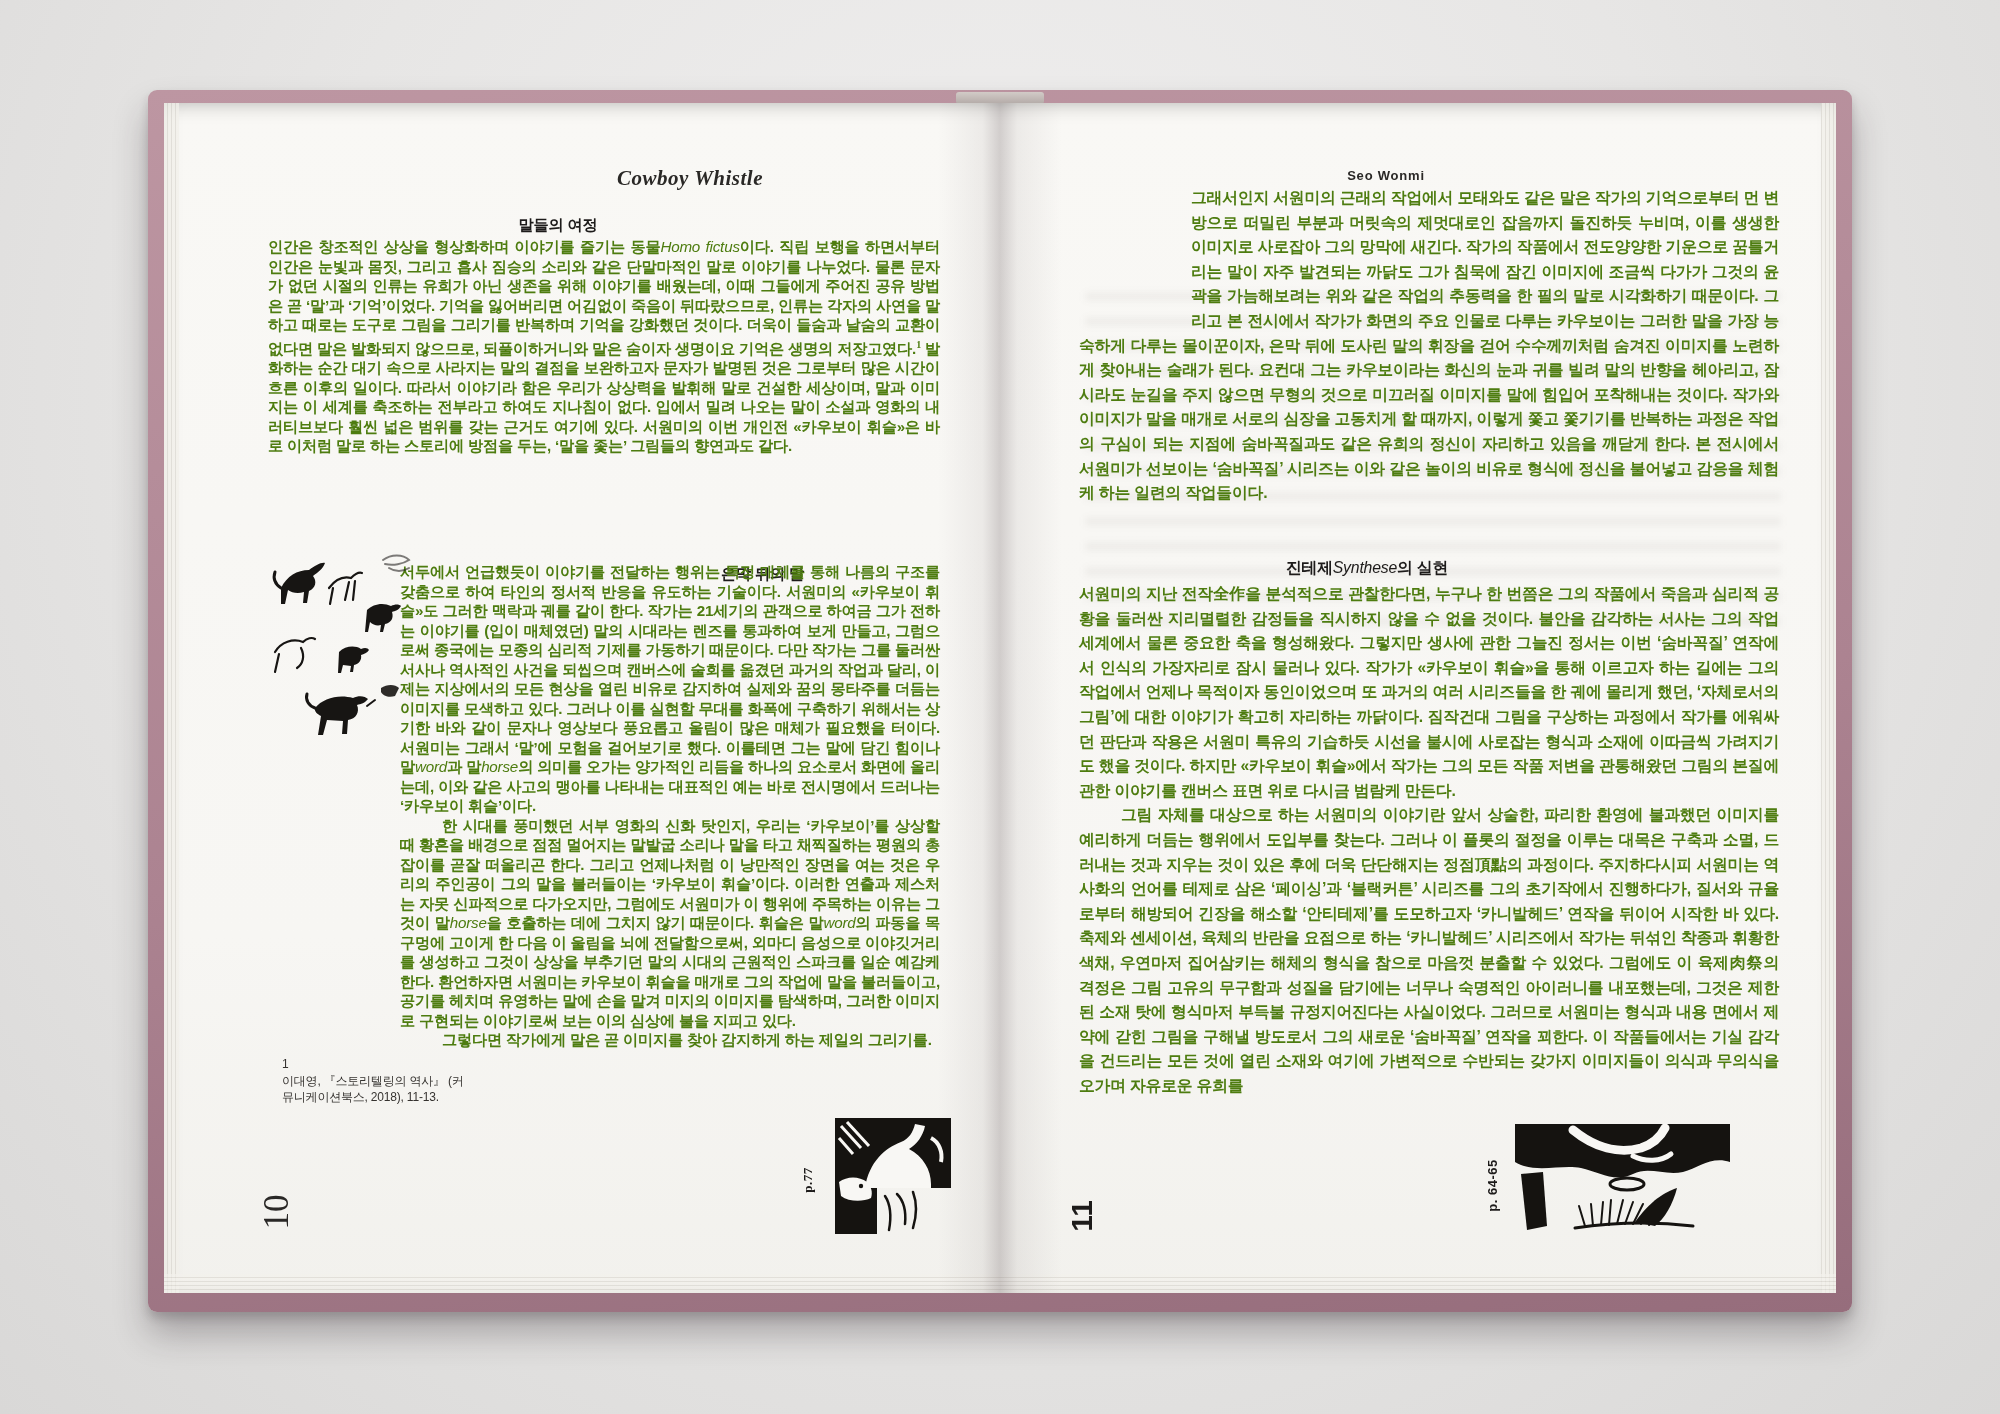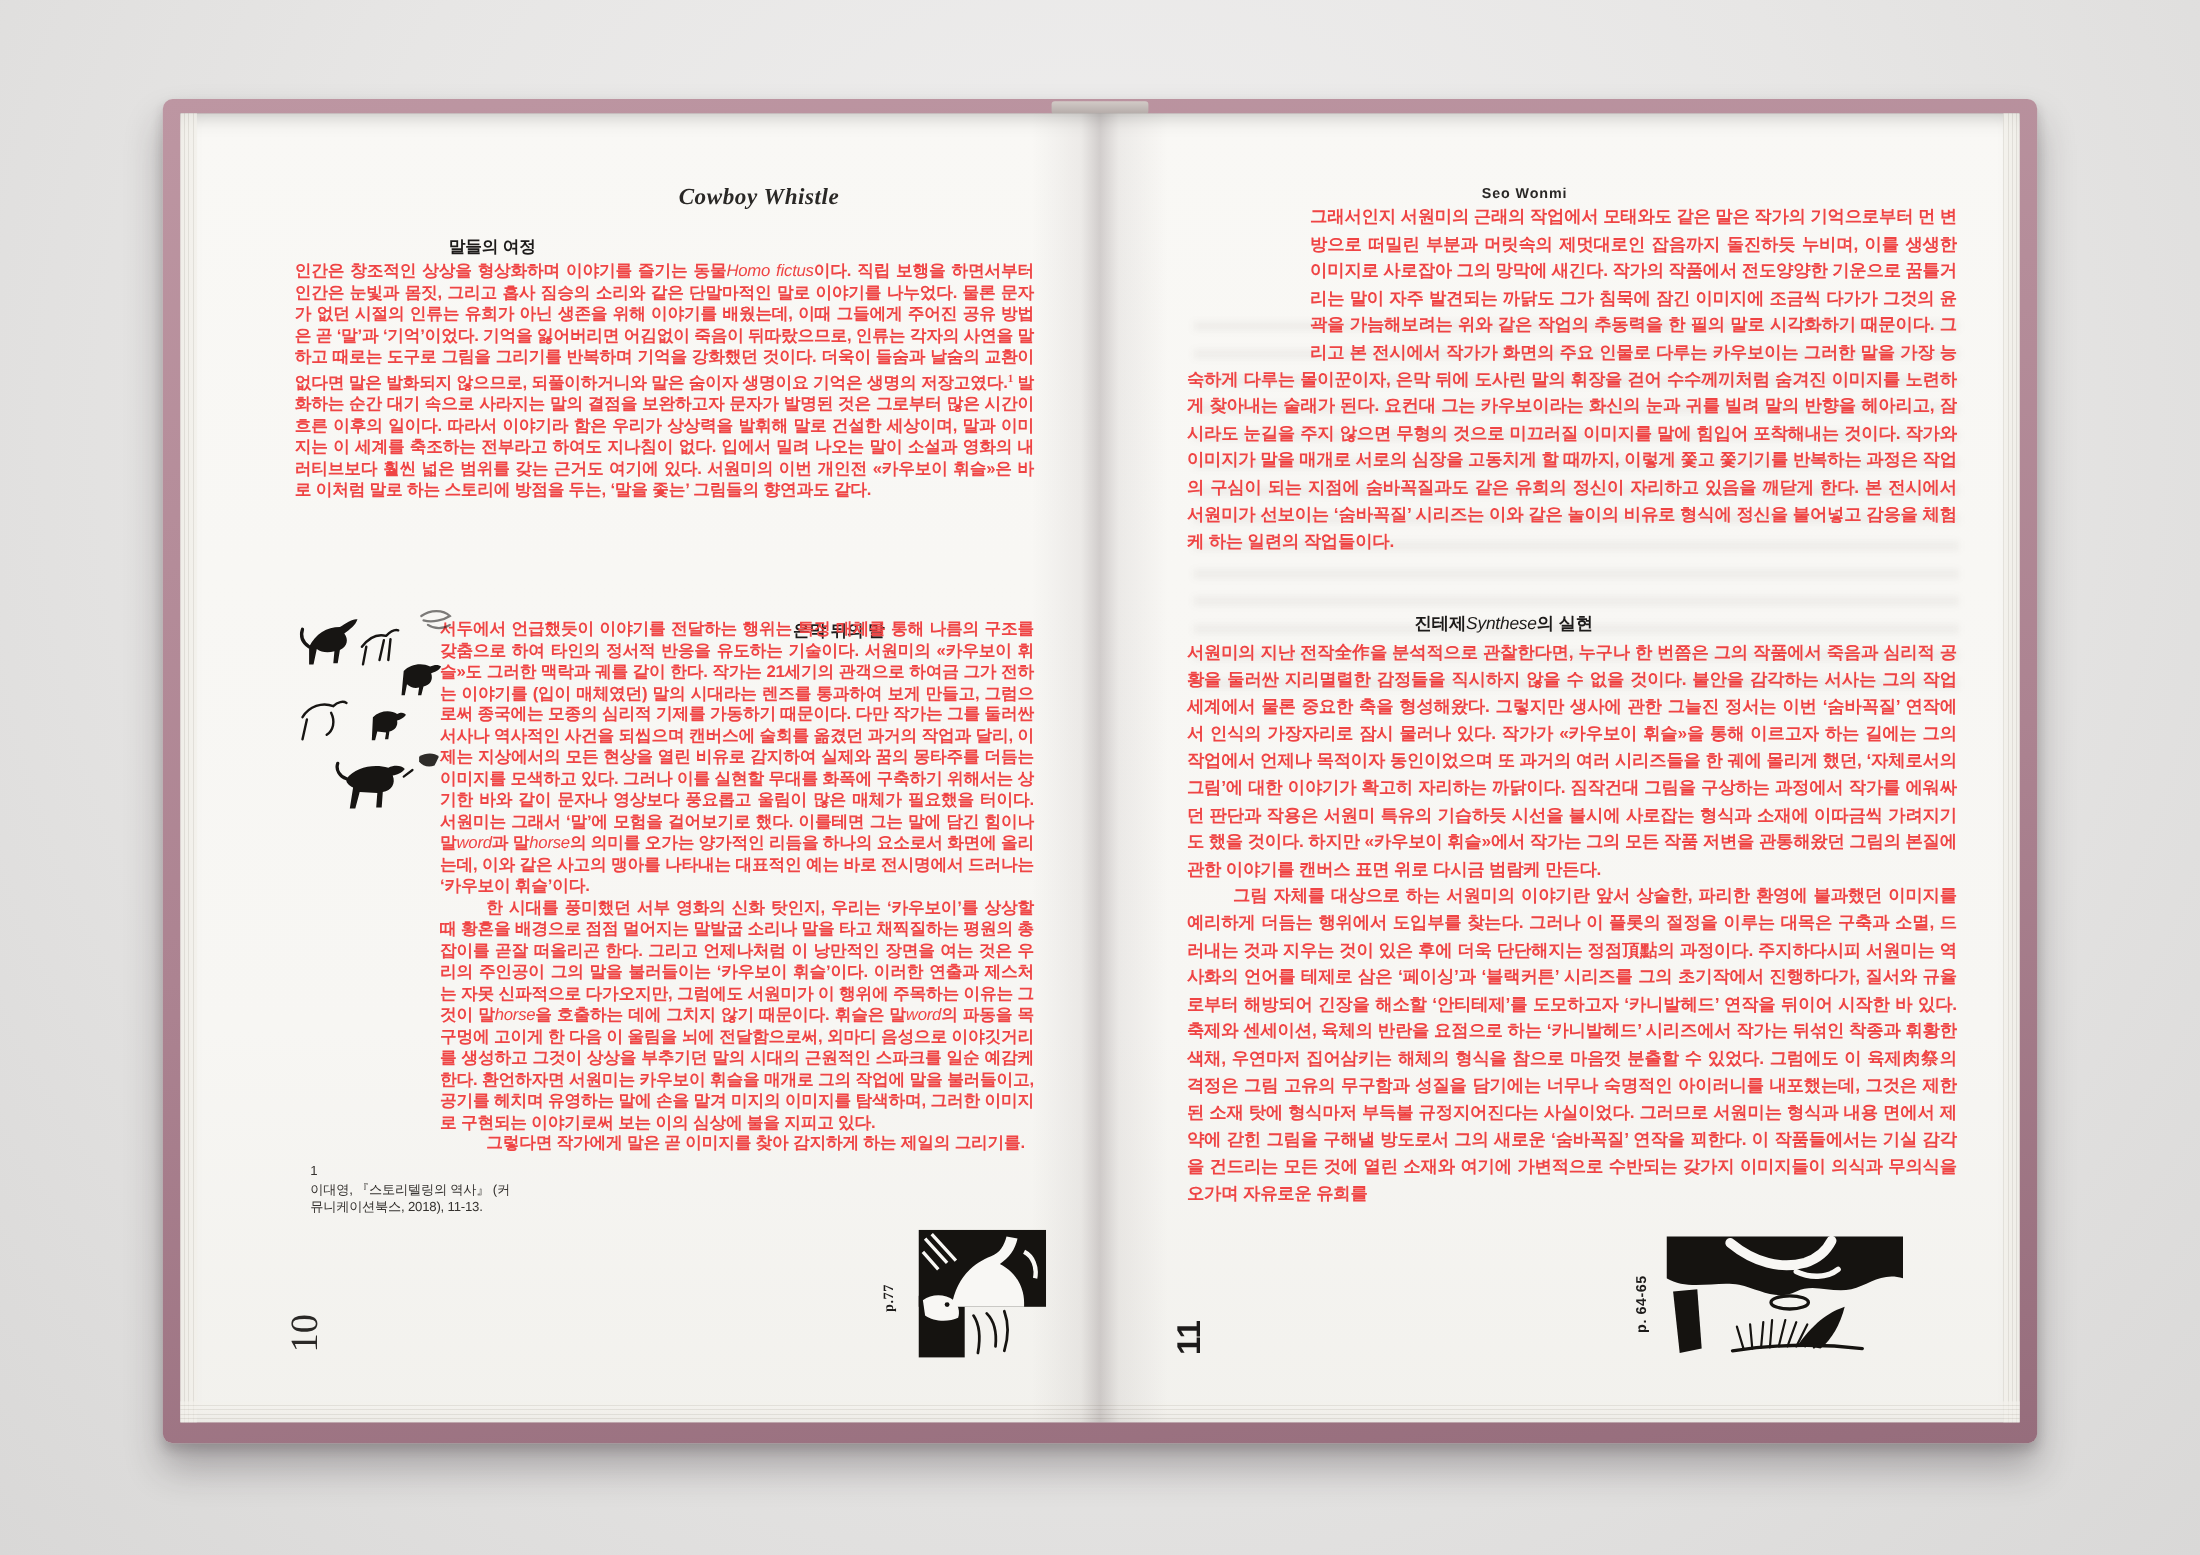--- a/index.html
+++ b/index.html
@@ -40,21 +40,21 @@
     background:linear-gradient(90deg,rgba(70,55,60,0) 0%,rgba(70,55,60,.07) 36%,
       rgba(70,55,60,.22) 50%,rgba(70,55,60,.07) 64%,rgba(70,55,60,0) 100%);
   }
   .ghost{
     position:absolute;left:1085px;top:292px;width:696px;height:348px;
     background:repeating-linear-gradient(180deg,rgba(85,75,70,.055) 0 9px,rgba(0,0,0,0) 9px 25px);
     filter:blur(3px);
   }
 
   
-  .kr{font-family:"Liberation Sans", sans-serif;font-weight:600;color:#ef4444;
+  .kr{font-family:"Liberation Sans", sans-serif;font-weight:600;color:#4d7c0f;
       text-align:justify;letter-spacing:-0.2px;}
   .left-body{font-size:15.2px;line-height:19.5px;}
   .right-body{font-size:15.8px;line-height:24.6px;}
   .lat{font-family:Liberation Sans, sans-serif;font-style:italic;font-weight:500;}
   .sup{font-family:"Liberation Serif", serif;font-size:10px;vertical-align:6px;font-weight:600;}
   .sec-title{font-weight:800;letter-spacing:-0.2px;color:#1d1b1a;}
   .indent-first{text-indent:42px;}
 
   .header-script{
     font-family:"Liberation Serif", serif;font-style:italic;font-weight:600;
@@ -91,21 +91,21 @@
   <div class="headband"></div>
   <div class="paper"></div>
   <div class="edge-l"></div>
   <div class="edge-r"></div>
   <div class="edge-b"></div>
   <div class="gutter"></div>
   <div class="ghost"></div>
 
   <div class="abs header-script" style="left:540px;top:166px;width:300px;">Cowboy Whistle</div>
 
-  <div class="abs kr left-body sec-title" style="left:408px;top:215px;width:300px;text-align:left;">말들의 여정</div>
+  <div class="abs kr left-body sec-title" style="left:408px;top:215px;width:300px;text-align:center;">말들의 여정</div>
 
   <div class="abs kr left-body" style="left:268px;top:237px;width:672px;"><span>인간은 창조적인 상상을 형상화하며 이야기를 즐기는 동물</span><span class="lat">Homo fictus</span><span>이다. 직립 보행을 하면서부터 인간은 눈빛과 몸짓, 그리고 흡사 짐승의 소리와 같은 단말마적인 말로 이야기를 나누었다. 물론 문자가 없던 시절의 인류는 유희가 아닌 생존을 위해 이야기를 배웠는데, 이때 그들에게 주어진 공유 방법은 곧 ‘말’과 ‘기억’이었다. 기억을 잃어버리면 어김없이 죽음이 뒤따랐으므로, 인류는 각자의 사연을 말하고 때로는 도구로 그림을 그리기를 반복하며 기억을 강화했던 것이다. 더욱이 들숨과 날숨의 교환이 없다면 말은 발화되지 않으므로, 되풀이하거니와 말은 숨이자 생명이요 기억은 생명의 저장고였다.</span><span class="sup">1</span><span> 발화하는 순간 대기 속으로 사라지는 말의 결점을 보완하고자 문자가 발명된 것은 그로부터 많은 시간이 흐른 이후의 일이다. 따라서 이야기라 함은 우리가 상상력을 발휘해 말로 건설한 세상이며, 말과 이미지는 이 세계를 축조하는 전부라고 하여도 지나침이 없다. 입에서 밀려 나오는 말이 소설과 영화의 내러티브보다 훨씬 넓은 범위를 갖는 근거도 여기에 있다. 서원미의 이번 개인전 «카우보이 휘슬»은 바로 이처럼 말로 하는 스토리에 방점을 두는, ‘말을 좇는’ 그림들의 향연과도 같다.</span></div>
 
   <div class="abs kr left-body sec-title" style="left:721px;top:540px;width:240px;text-align:left;margin-top:24px;">은막 뒤의 말</div>
 
   <div class="abs" style="left:400px;top:562px;width:540px;">
     <div class="kr left-body"><span>서두에서 언급했듯이 이야기를 전달하는 행위는 특정 매체를 통해 나름의 구조를 갖춤으로 하여 타인의 정서적 반응을 유도하는 기술이다. 서원미의 «카우보이 휘슬»도 그러한 맥락과 궤를 같이 한다. 작가는 21세기의 관객으로 하여금 그가 전하는 이야기를 (입이 매체였던) 말의 시대라는 렌즈를 통과하여 보게 만들고, 그럼으로써 종국에는 모종의 심리적 기제를 가동하기 때문이다. 다만 작가는 그를 둘러싼 서사나 역사적인 사건을 되씹으며 캔버스에 술회를 옮겼던 과거의 작업과 달리, 이제는 지상에서의 모든 현상을 열린 비유로 감지하여 실제와 꿈의 몽타주를 더듬는 이미지를 모색하고 있다. 그러나 이를 실현할 무대를 화폭에 구축하기 위해서는 상기한 바와 같이 문자나 영상보다 풍요롭고 울림이 많은 매체가 필요했을 터이다. 서원미는 그래서 ‘말’에 모험을 걸어보기로 했다. 이를테면 그는 말에 담긴 힘이나 말</span><span class="lat">word</span><span>과 말</span><span class="lat">horse</span><span>의 의미를 오가는 양가적인 리듬을 하나의 요소로서 화면에 올리는데, 이와 같은 사고의 맹아를 나타내는 대표적인 예는 바로 전시명에서 드러나는 ‘카우보이 휘슬’이다.</span></div>
     <div class="kr left-body indent-first"><span>한 시대를 풍미했던 서부 영화의 신화 탓인지, 우리는 ‘카우보이’를 상상할 때 황혼을 배경으로 점점 멀어지는 말발굽 소리나 말을 타고 채찍질하는 평원의 총잡이를 곧잘 떠올리곤 한다. 그리고 언제나처럼 이 낭만적인 장면을 여는 것은 우리의 주인공이 그의 말을 불러들이는 ‘카우보이 휘슬’이다. 이러한 연출과 제스처는 자못 신파적으로 다가오지만, 그럼에도 서원미가 이 행위에 주목하는 이유는 그것이 말</span><span class="lat">horse</span><span>을 호출하는 데에 그치지 않기 때문이다. 휘슬은 말</span><span class="lat">word</span><span>의 파동을 목구멍에 고이게 한 다음 이 울림을 뇌에 전달함으로써, 외마디 음성으로 이야깃거리를 생성하고 그것이 상상을 부추기던 말의 시대의 근원적인 스파크를 일순 예감케 한다. 환언하자면 서원미는 카우보이 휘슬을 매개로 그의 작업에 말을 불러들이고, 공기를 헤치며 유영하는 말에 손을 맡겨 미지의 이미지를 탐색하며, 그러한 이미지로 구현되는 이야기로써 보는 이의 심상에 불을 지피고 있다.</span></div>
     <div class="kr left-body indent-first"><span>그렇다면 작가에게 말은 곧 이미지를 찾아 감지하게 하는 제일의 그리기를.</span></div>
   </div>

